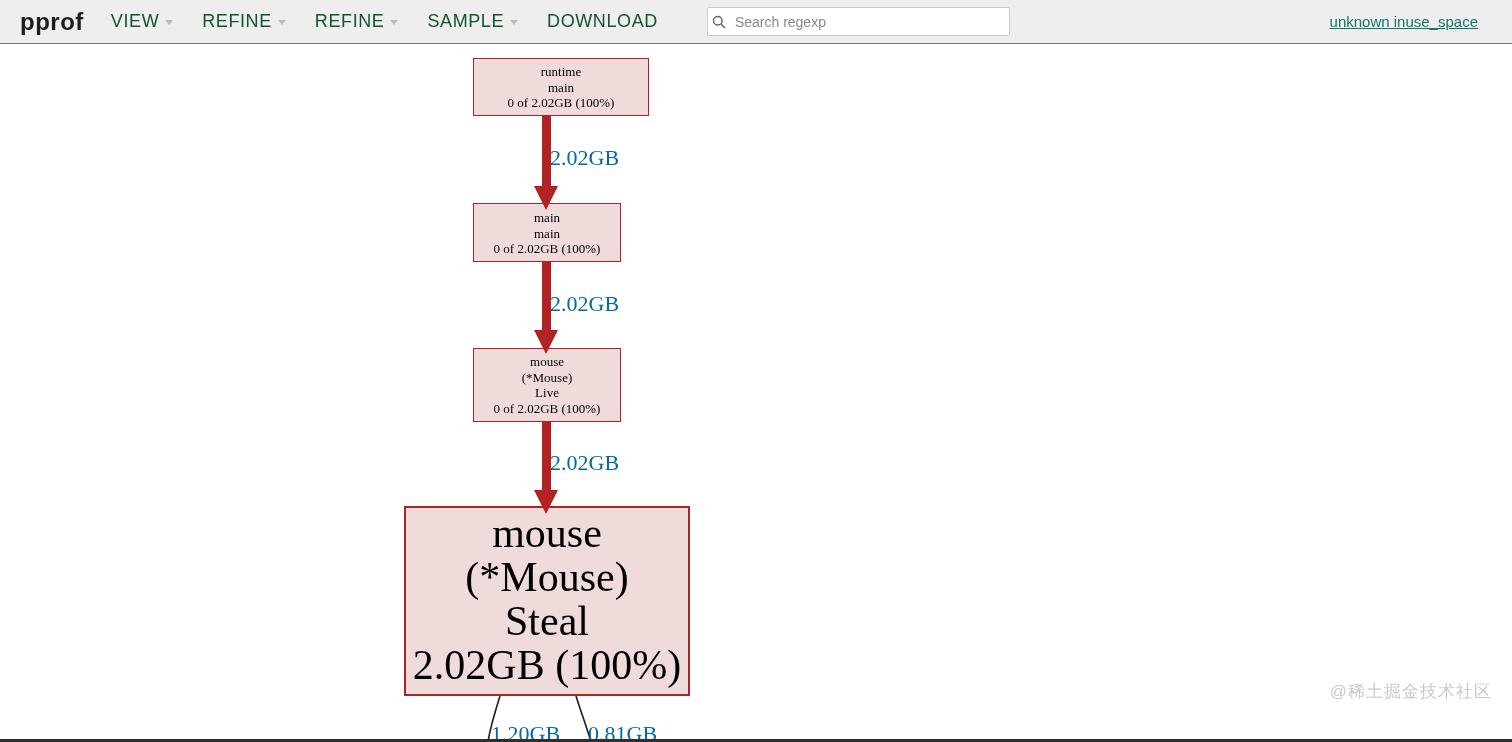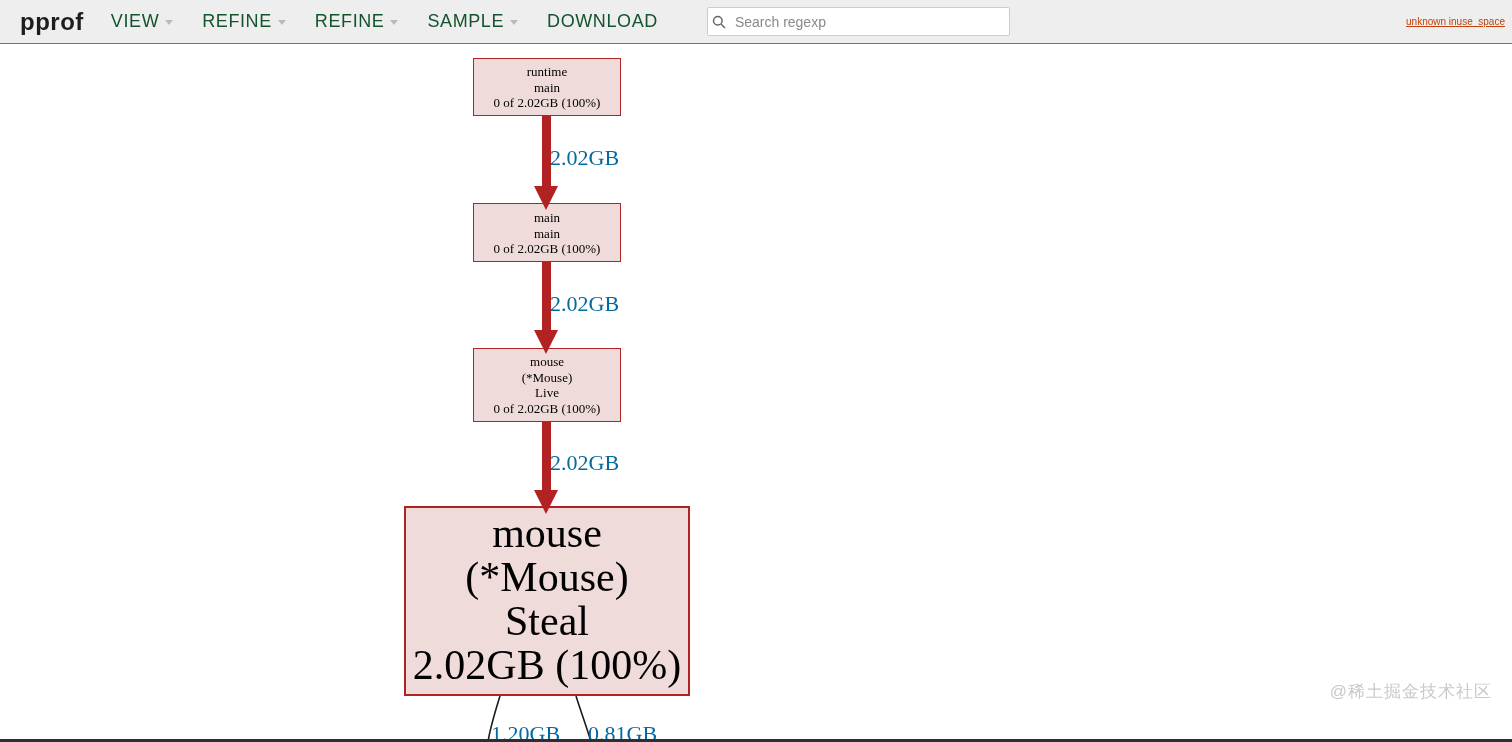--- a/index.html
+++ b/index.html
@@ -38,33 +38,33 @@
     background: #ffffff; border: 1px solid #cccccc; border-radius: 2px;
   }
   .search-box svg { flex: 0 0 auto; margin-right: 7px; }
   .search-box input {
     flex: 1; border: none; outline: none; background: transparent;
     font-family: "Liberation Sans", sans-serif; font-size: 14px; color: #333;
     min-width: 0;
   }
   .search-box input::placeholder { color: #8a8a8a; }
   .profile-link {
-    margin-left: auto; margin-right: 7px;
-    font-size: 10px; color: #c2410c; text-decoration: underline; cursor: pointer;
+    margin-left: auto; margin-right: 34px;
+    font-size: 15px; color: #0f766e; text-decoration: underline; cursor: pointer;
   }
 
   
   .canvas { position: absolute; left: 0; top: 0; width: 1512px; height: 742px; }
   .node {
     position: absolute; text-align: center; color: #000;
     font-family: "Liberation Serif", serif;
     border-style: solid; z-index: 1; cursor: pointer;
   }
   .node .nline { white-space: nowrap; }
-  .node-0 { left: 473px; top: 58px;  width: 148px; height: 58px;  border-width: 1.5px; font-size: 13px; line-height: 15.5px; padding-top: 5px; }
+  .node-0 { left: 473px; top: 58px;  width: 176px; height: 58px;  border-width: 1.5px; font-size: 13px; line-height: 15.5px; padding-top: 5px; }
   .node-1 { left: 473px; top: 203px; width: 148px; height: 59px;  border-width: 1.5px; font-size: 13px; line-height: 15.5px; padding-top: 6px; }
   .node-2 { left: 473px; top: 348px; width: 148px; height: 74px;  border-width: 1.5px; font-size: 13px; line-height: 15.5px; padding-top: 5px; }
   .node-3 { left: 404px; top: 506px; width: 286px; height: 190px; border-width: 2px;   font-size: 42px; line-height: 44px;   padding-top: 3px; }
 
   .edge-shaft { position: absolute; width: 9px; z-index: 2; }
   .shaft-0 { left: 542px; top: 116px; height: 71px; }
   .shaft-1 { left: 542px; top: 262px; height: 69px; }
   .shaft-2 { left: 542px; top: 422px; height: 69px; }
   .edge-head {
     position: absolute; width: 0; height: 0; z-index: 2;

